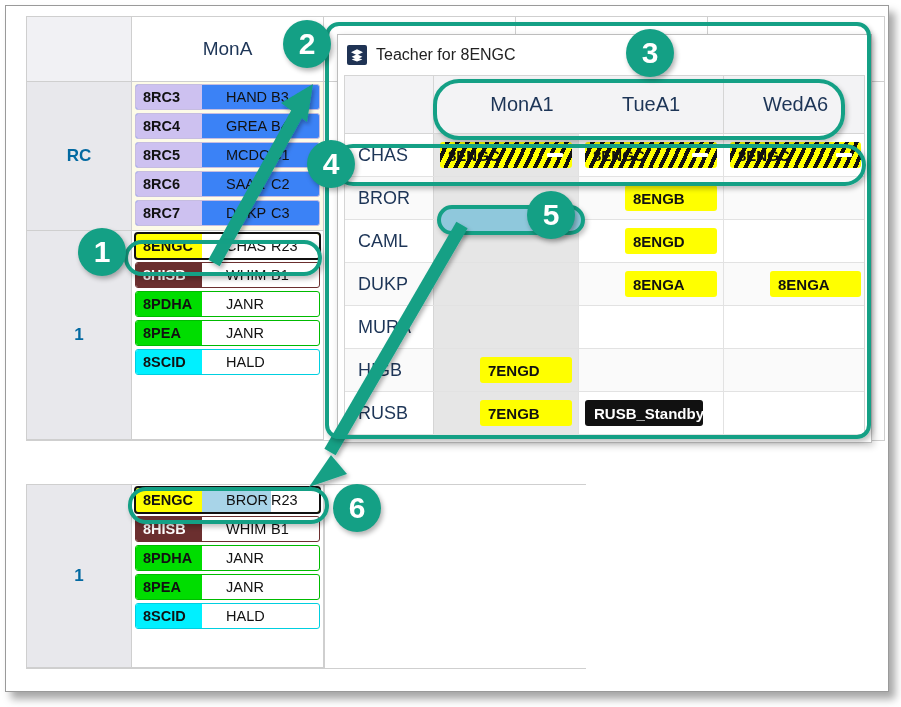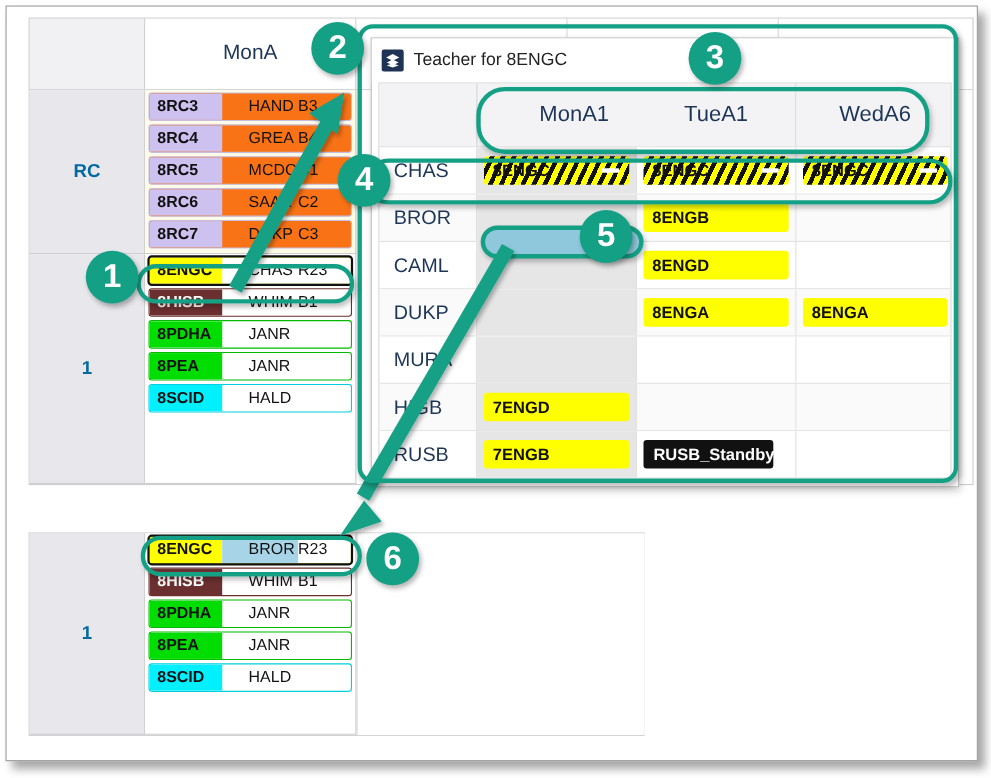--- a/index.html
+++ b/index.html
@@ -98,21 +98,21 @@
     padding-left:24px;
     font-size:14.5px;color:#111;
     box-sizing:border-box;
   }
   .chip .room{
     width:48px;flex:0 0 48px;
     display:flex;align-items:center;
     font-size:14.5px;color:#111;
     box-sizing:border-box;
   }
-  .chip.rc{background:#f97316;border-color:#c6bde0;}
+  .chip.rc{background:#3b82f6;border-color:#c6bde0;}
   .chip.rc .code{background:#cdc1f0;}
   .chip.eng .code{background:#ffff00;}
   .chip.eng{border-color:#d6d600;}
   .chip.his{border-color:#6b2f2f;}
   .chip.his .code{background:#6b2f2f;color:#ffffff;}
   .chip.pd .code{background:#00dd00;}
   .chip.pd{border-color:#00bb00;}
   .chip.pe .code{background:#00dd00;}
   .chip.pe{border-color:#00bb00;}
   .chip.sci .code{background:#00f0ff;}
@@ -200,21 +200,21 @@
   .dg-c2{left:379px;width:144px;}
   .dg-cell.colsel{background:#e6e6e6;}
 
   .lesson{
     width:100%;height:26px;
     border-radius:3px;
     display:flex;align-items:center;
     padding-left:8px;box-sizing:border-box;
     font-size:15px;font-weight:bold;color:#111;
   }
-  .lesson.yellow{background:#ffff00;}
+  .lesson.yellow{background:#ffff00;margin-left:40px;}
   .lesson.black{background:#111111;color:#ffffff;width:118px;padding-left:9px;}
   .lesson.hatch{
     background:
       repeating-linear-gradient(115deg,
         #ffff00 0 4px, #ffff00 4px 5px,
         #111111 5px 8px, #111111 8px 9px);
     position:relative;
   }
   .lesson.hatch .lbl{position:relative;z-index:2;}
   .lesson.hatch .minus{

